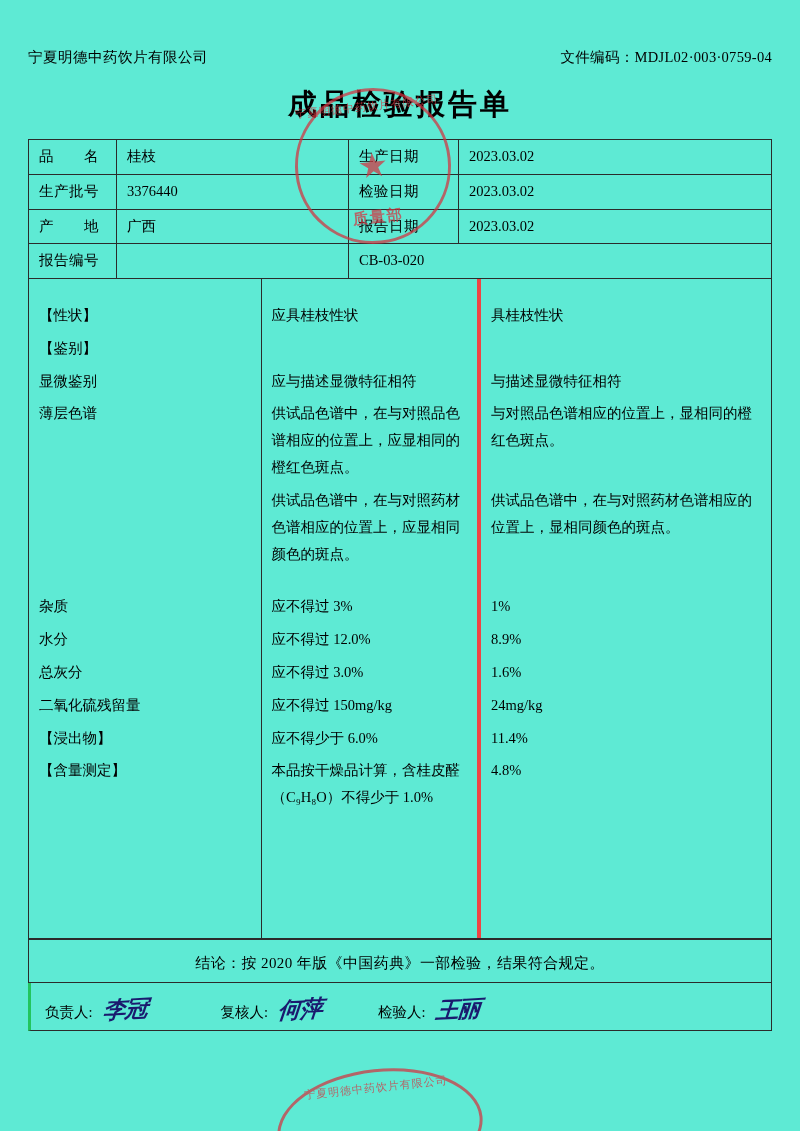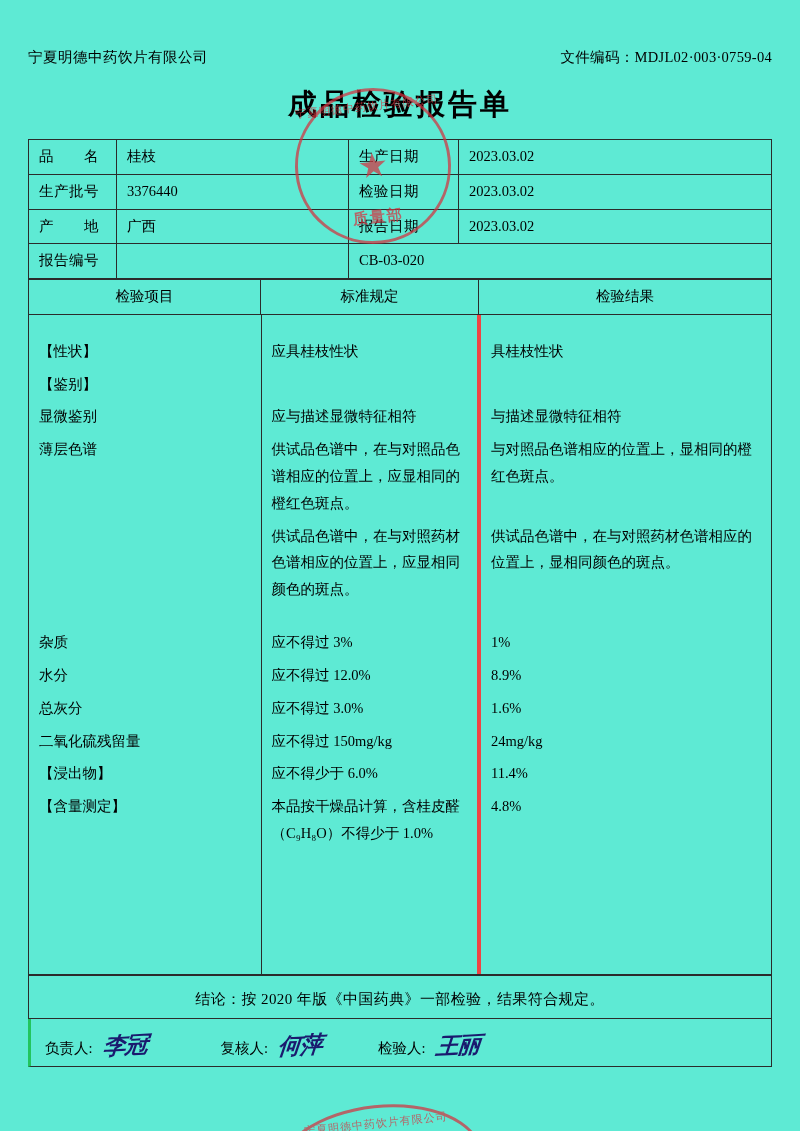--- a/index.html
+++ b/index.html
@@ -231,34 +231,20 @@
           <td class="val">2023.03.02</td>
         </tr>
         <tr>
           <td class="lbl">报告编号</td>
           <td class="val"></td>
           <td colspan="2" class="val">CB-03-020</td>
         </tr>
       </tbody>
     </table>
 
-    <table class="doc">
-      <colgroup>
-        <col style="width:232px">
-          <col style="width:218px">
-          <col>
-      </colgroup>
-      <tbody>
-        <tr class="colhead">
-          <td>检验项目</td>
-          <td>标准规定</td>
-          <td>检验结果</td>
-        </tr>
-      </tbody>
-    </table>
 
     <div class="body-box items-wrap">
       <table class="items">
         <colgroup>
           <col style="width:232px">
             <col style="width:218px">
             <col>
         </colgroup>
         <tbody>
           <tr class="spacer-row">

